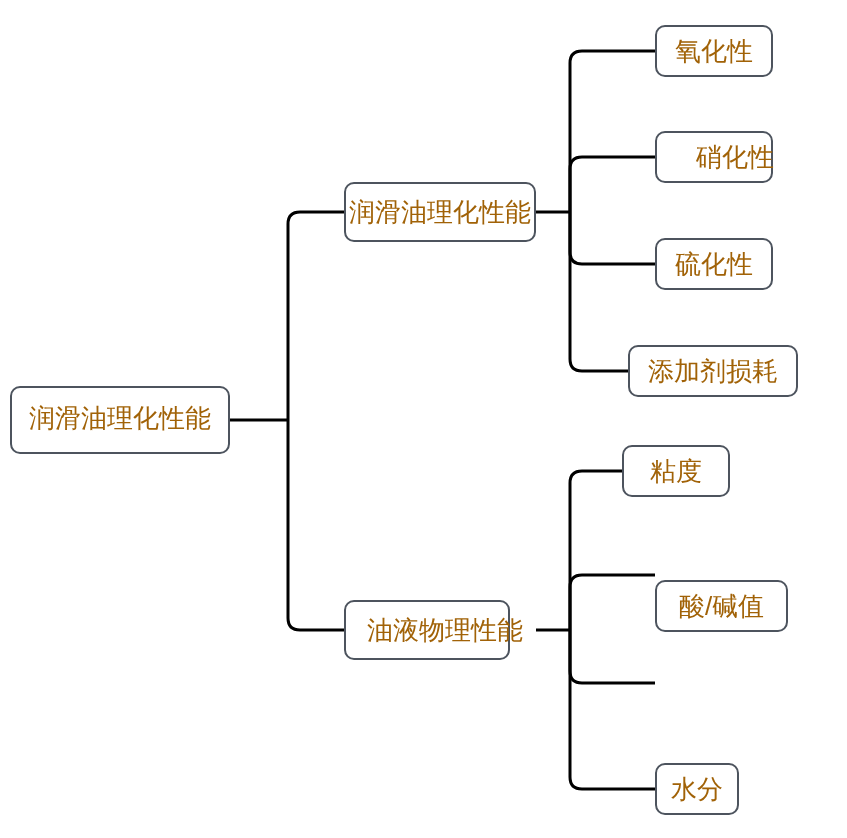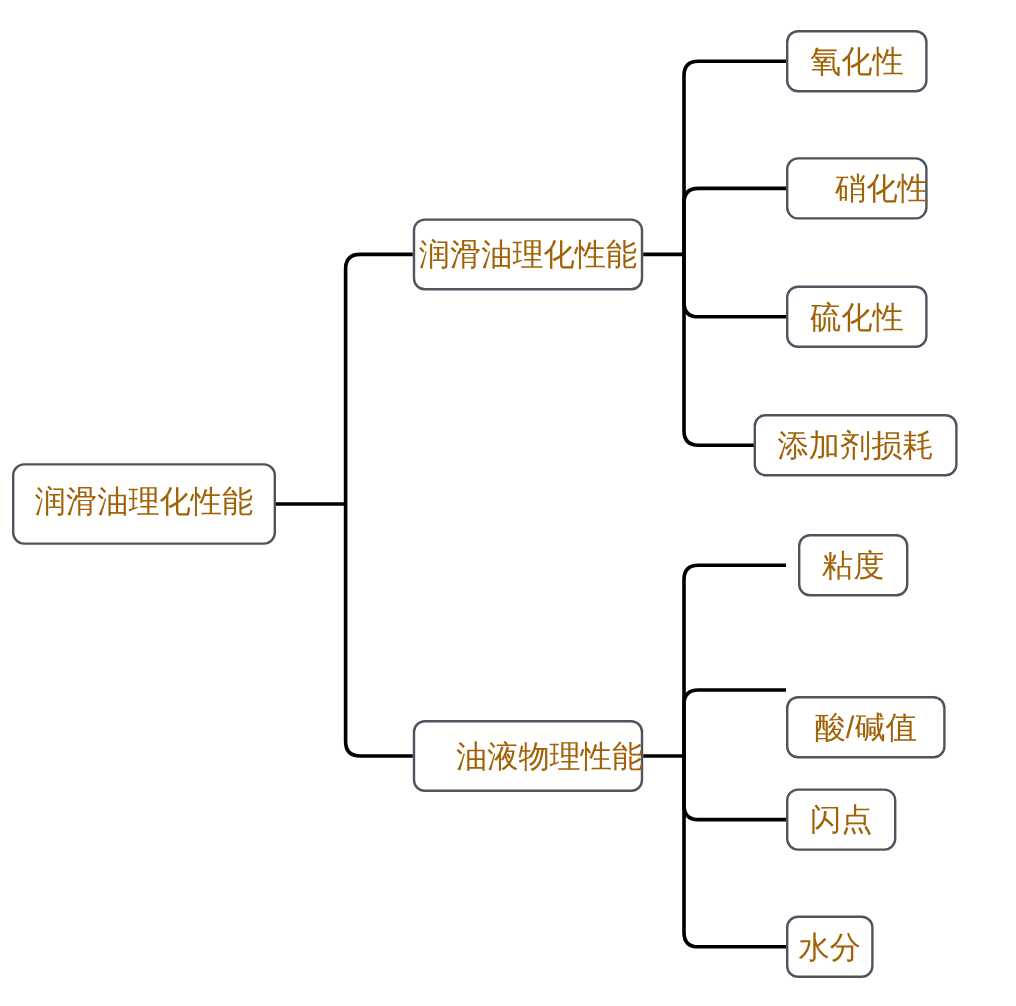--- a/index.html
+++ b/index.html
@@ -34,29 +34,29 @@
     display: flex;
     align-items: center;
     justify-content: center;
     font-size: 26px;
     line-height: 1;
     color: #a16207;
     white-space: nowrap;
   }
   #n-root  { left: 10px;  top: 386px; width: 220px; height: 68px; border-width: 2.5px; font-family: Liberation Mono, monospace; }
   #n-chem  { left: 344px; top: 182px; width: 192px; height: 60px; }
-  #n-phys  { left: 344px; top: 600px; width: 192px; height: 60px; padding-left: 36px; }
+  #n-phys  { left: 344px; top: 600px; width: 166px; height: 60px; padding-left: 36px; }
   #n-oxid  { left: 655px; top: 25px;  width: 118px; height: 52px; }
   #n-nitr  { left: 655px; top: 131px; width: 118px; height: 52px; padding-left: 42px; }
   #n-sulf  { left: 655px; top: 238px; width: 118px; height: 52px; }
   #n-addi  { left: 628px; top: 345px; width: 170px; height: 52px; }
-  #n-visc  { left: 665px; top: 445px; width: 92px;  height: 52px; }
+  #n-visc  { left: 622px; top: 445px; width: 108px;  height: 52px; }
   #n-acid  { left: 655px; top: 580px; width: 133px; height: 52px; }
   #n-flash { left: 655px; top: 657px; width: 92px;  height: 52px; }
-  #n-water { left: 655px; top: 763px; width: 73px;  height: 52px; }
+  #n-water { left: 655px; top: 763px; width: 84px;  height: 52px; }
 </style>
 </head>
 <body>
 
 <div class="canvas">
 
   <svg class="connector-layer" width="847" height="838" viewBox="0 0 847 838" xmlns="http://www.w3.org/2000/svg">
 
     <path d="M230 420 H288" stroke="#000000"></path>
     <path d="M288 420 V224 Q288 212 300 212 H344" stroke="#000000"></path>
@@ -98,20 +98,17 @@
   <div id="n-addi" class="node">
     <span>添加剂损耗</span>
   </div>
 
   <div id="n-visc" class="node">
     <span>粘度</span>
   </div>
   <div id="n-acid" class="node">
     <span>酸/碱值</span>
   </div>
-  <div id="n-flash" class="node">
-    <span>闪点</span>
-  </div>
   <div id="n-water" class="node">
     <span>水分</span>
   </div>
 
 </div>
 
 </body></html>

